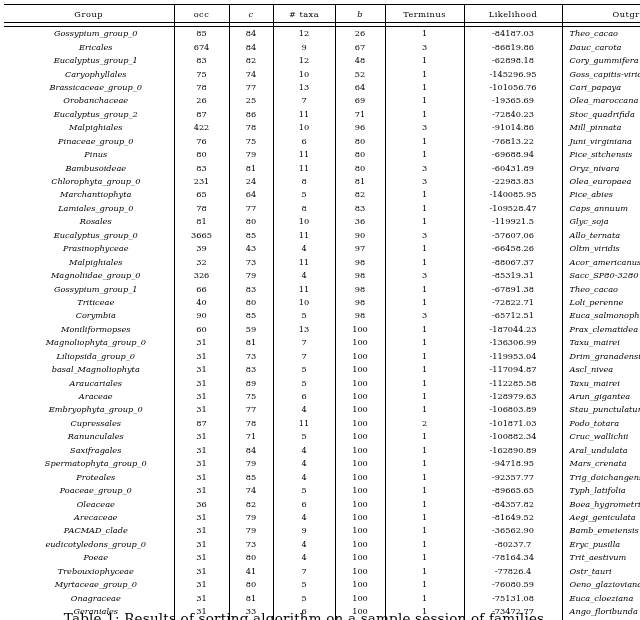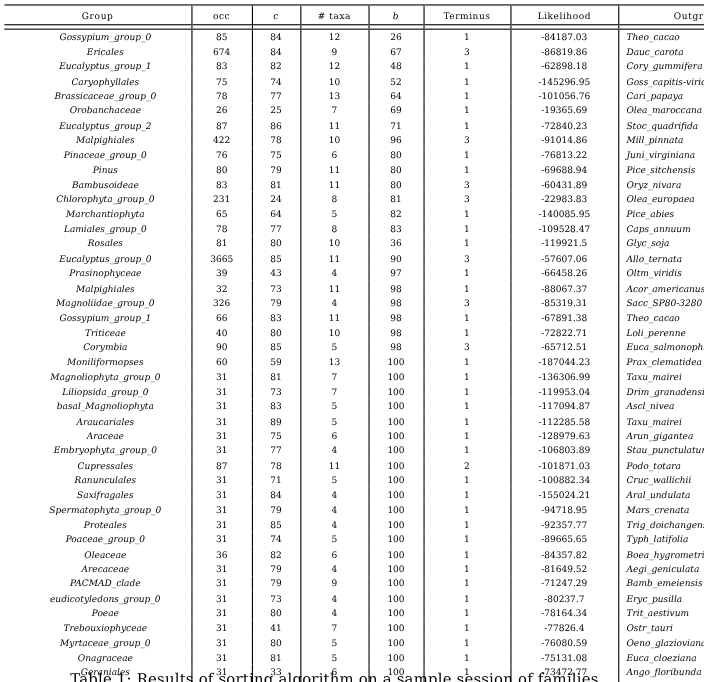--- a/index.html
+++ b/index.html
@@ -424,21 +424,21 @@
           <td class="num vsgl">-100882.34</td>
           <td class="c-out vsgl">Cruc_wallichii</td>
         </tr>
         <tr class="datarow">
           <td class="c-group">Saxifragales</td>
           <td class="num vdbl">31</td>
           <td class="num vsgl">84</td>
           <td class="num vsgl">4</td>
           <td class="num vsgl">100</td>
           <td class="num vsgl">1</td>
-          <td class="num vsgl">-155024.21</td>
+          <td class="num vsgl">-162890.89</td>
           <td class="c-out vsgl">Aral_undulata</td>
         </tr>
         <tr class="datarow">
           <td class="c-group">Spermatophyta_group_0</td>
           <td class="num vdbl">31</td>
           <td class="num vsgl">79</td>
           <td class="num vsgl">4</td>
           <td class="num vsgl">100</td>
           <td class="num vsgl">1</td>
           <td class="num vsgl">-94718.95</td>
@@ -484,21 +484,21 @@
           <td class="num vsgl">-81649.52</td>
           <td class="c-out vsgl">Aegi_geniculata</td>
         </tr>
         <tr class="datarow">
           <td class="c-group">PACMAD_clade</td>
           <td class="num vdbl">31</td>
           <td class="num vsgl">79</td>
           <td class="num vsgl">9</td>
           <td class="num vsgl">100</td>
           <td class="num vsgl">1</td>
-          <td class="num vsgl">-71247.29</td>
+          <td class="num vsgl">-36562.90</td>
           <td class="c-out vsgl">Bamb_emeiensis</td>
         </tr>
         <tr class="datarow">
           <td class="c-group">eudicotyledons_group_0</td>
           <td class="num vdbl">31</td>
           <td class="num vsgl">73</td>
           <td class="num vsgl">4</td>
           <td class="num vsgl">100</td>
           <td class="num vsgl">1</td>
           <td class="num vsgl">-80237.7</td>

